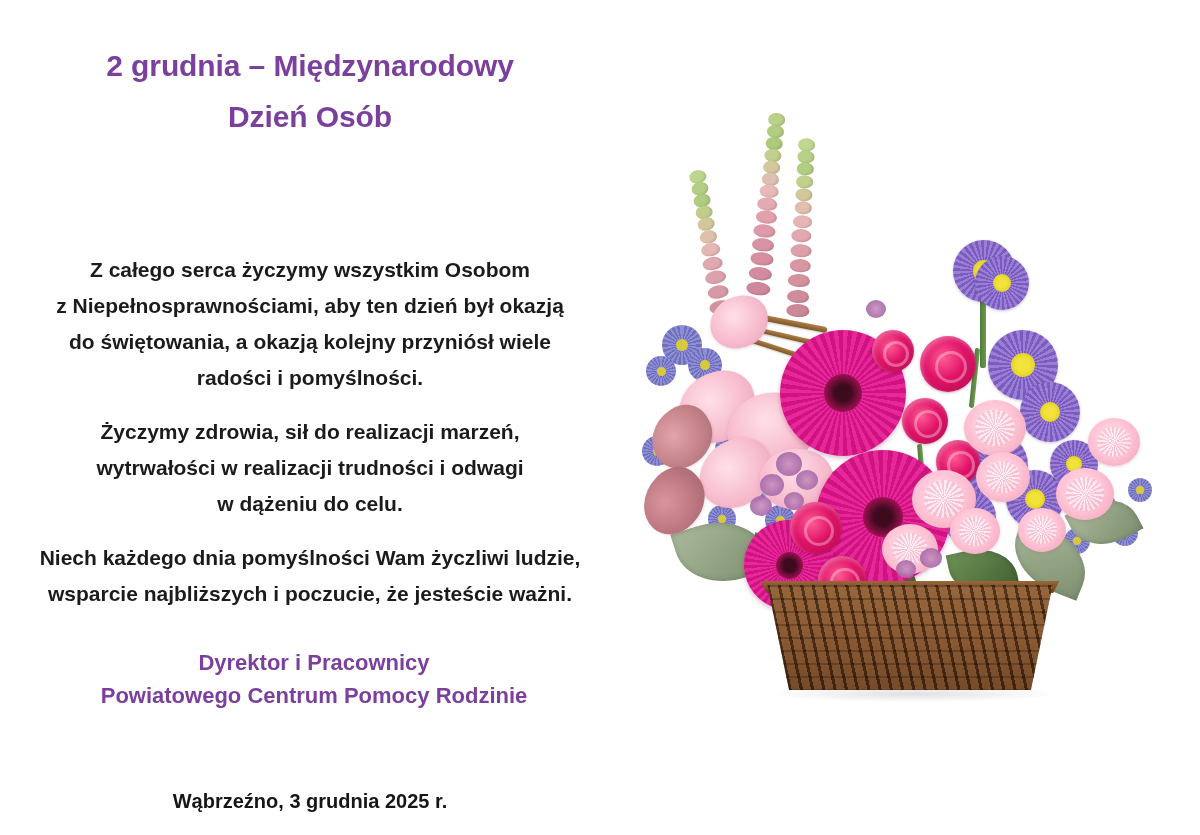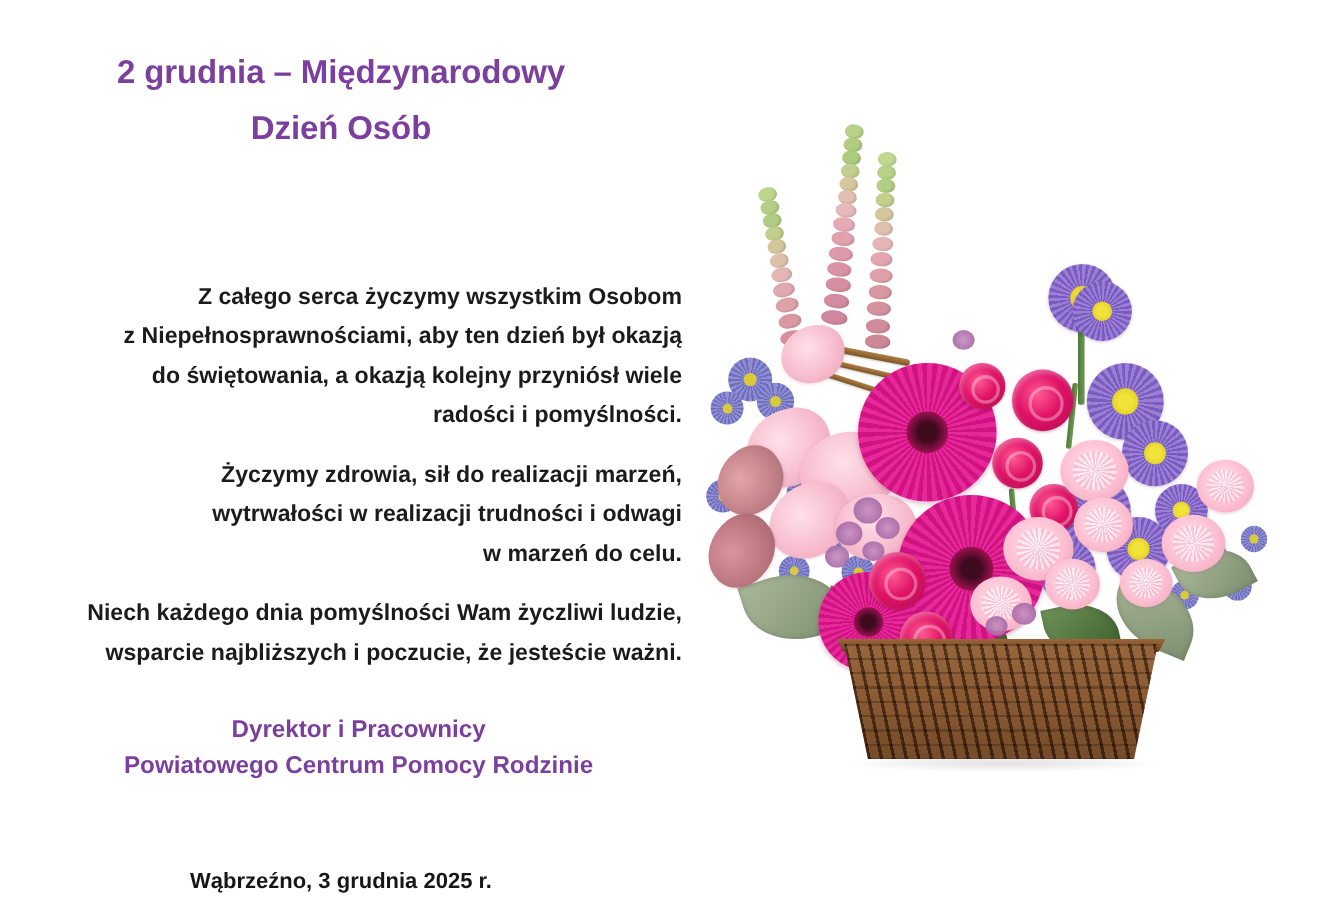--- a/index.html
+++ b/index.html
@@ -22,27 +22,27 @@
   .heading {
     position:absolute; left:0; top:40px; width:620px;
     color:#7B3F9D;
     font-size:30px; font-weight:bold; line-height:51px;
     letter-spacing:-0.1px;
   }
   .heading .hl { display:block; }
 
   .body-block {
     position:absolute; left:0; top:252px; width:620px;
-    color:#1b1b1b; font-size:21px; font-weight:bold; line-height:36px;text-align:right;
+    color:#1b1b1b; font-size:21px; font-weight:bold; line-height:36px;
   }
   .para { margin-bottom:18px; }
   .para .bl { display:block; }
 
   .signature {
-    position:absolute; left:16px; top:646px; width:620px;
+    position:absolute; left:4px; top:646px; width:620px;
     color:#7B3F9D; font-size:22px; font-weight:bold; line-height:33px;
   }
   .signature .sl { display:block; }
 
   .datestamp {
     position:absolute; left:0; top:790px; width:620px;
     color:#161616; font-size:20px; font-weight:bold;
   }
 
   
@@ -166,21 +166,21 @@
       <div class="para">
         <span class="bl">Z całego serca życzymy wszystkim Osobom</span>
         <span class="bl">z Niepełnosprawnościami, aby ten dzień był okazją</span>
         <span class="bl">do świętowania, a okazją kolejny przyniósł wiele</span>
         <span class="bl">radości i pomyślności.</span>
       </div>
 
       <div class="para">
         <span class="bl">Życzymy zdrowia, sił do realizacji marzeń,</span>
         <span class="bl">wytrwałości w realizacji trudności i odwagi</span>
-        <span class="bl">w marzeń do celu.</span>
+        <span class="bl">w dążeniu do celu.</span>
       </div>
 
       <div class="para">
         <span class="bl">Niech każdego dnia pomyślności Wam życzliwi ludzie,</span>
         <span class="bl">wsparcie najbliższych i poczucie, że jesteście ważni.</span>
       </div>
 
     </div>
 
     <div class="signature">

